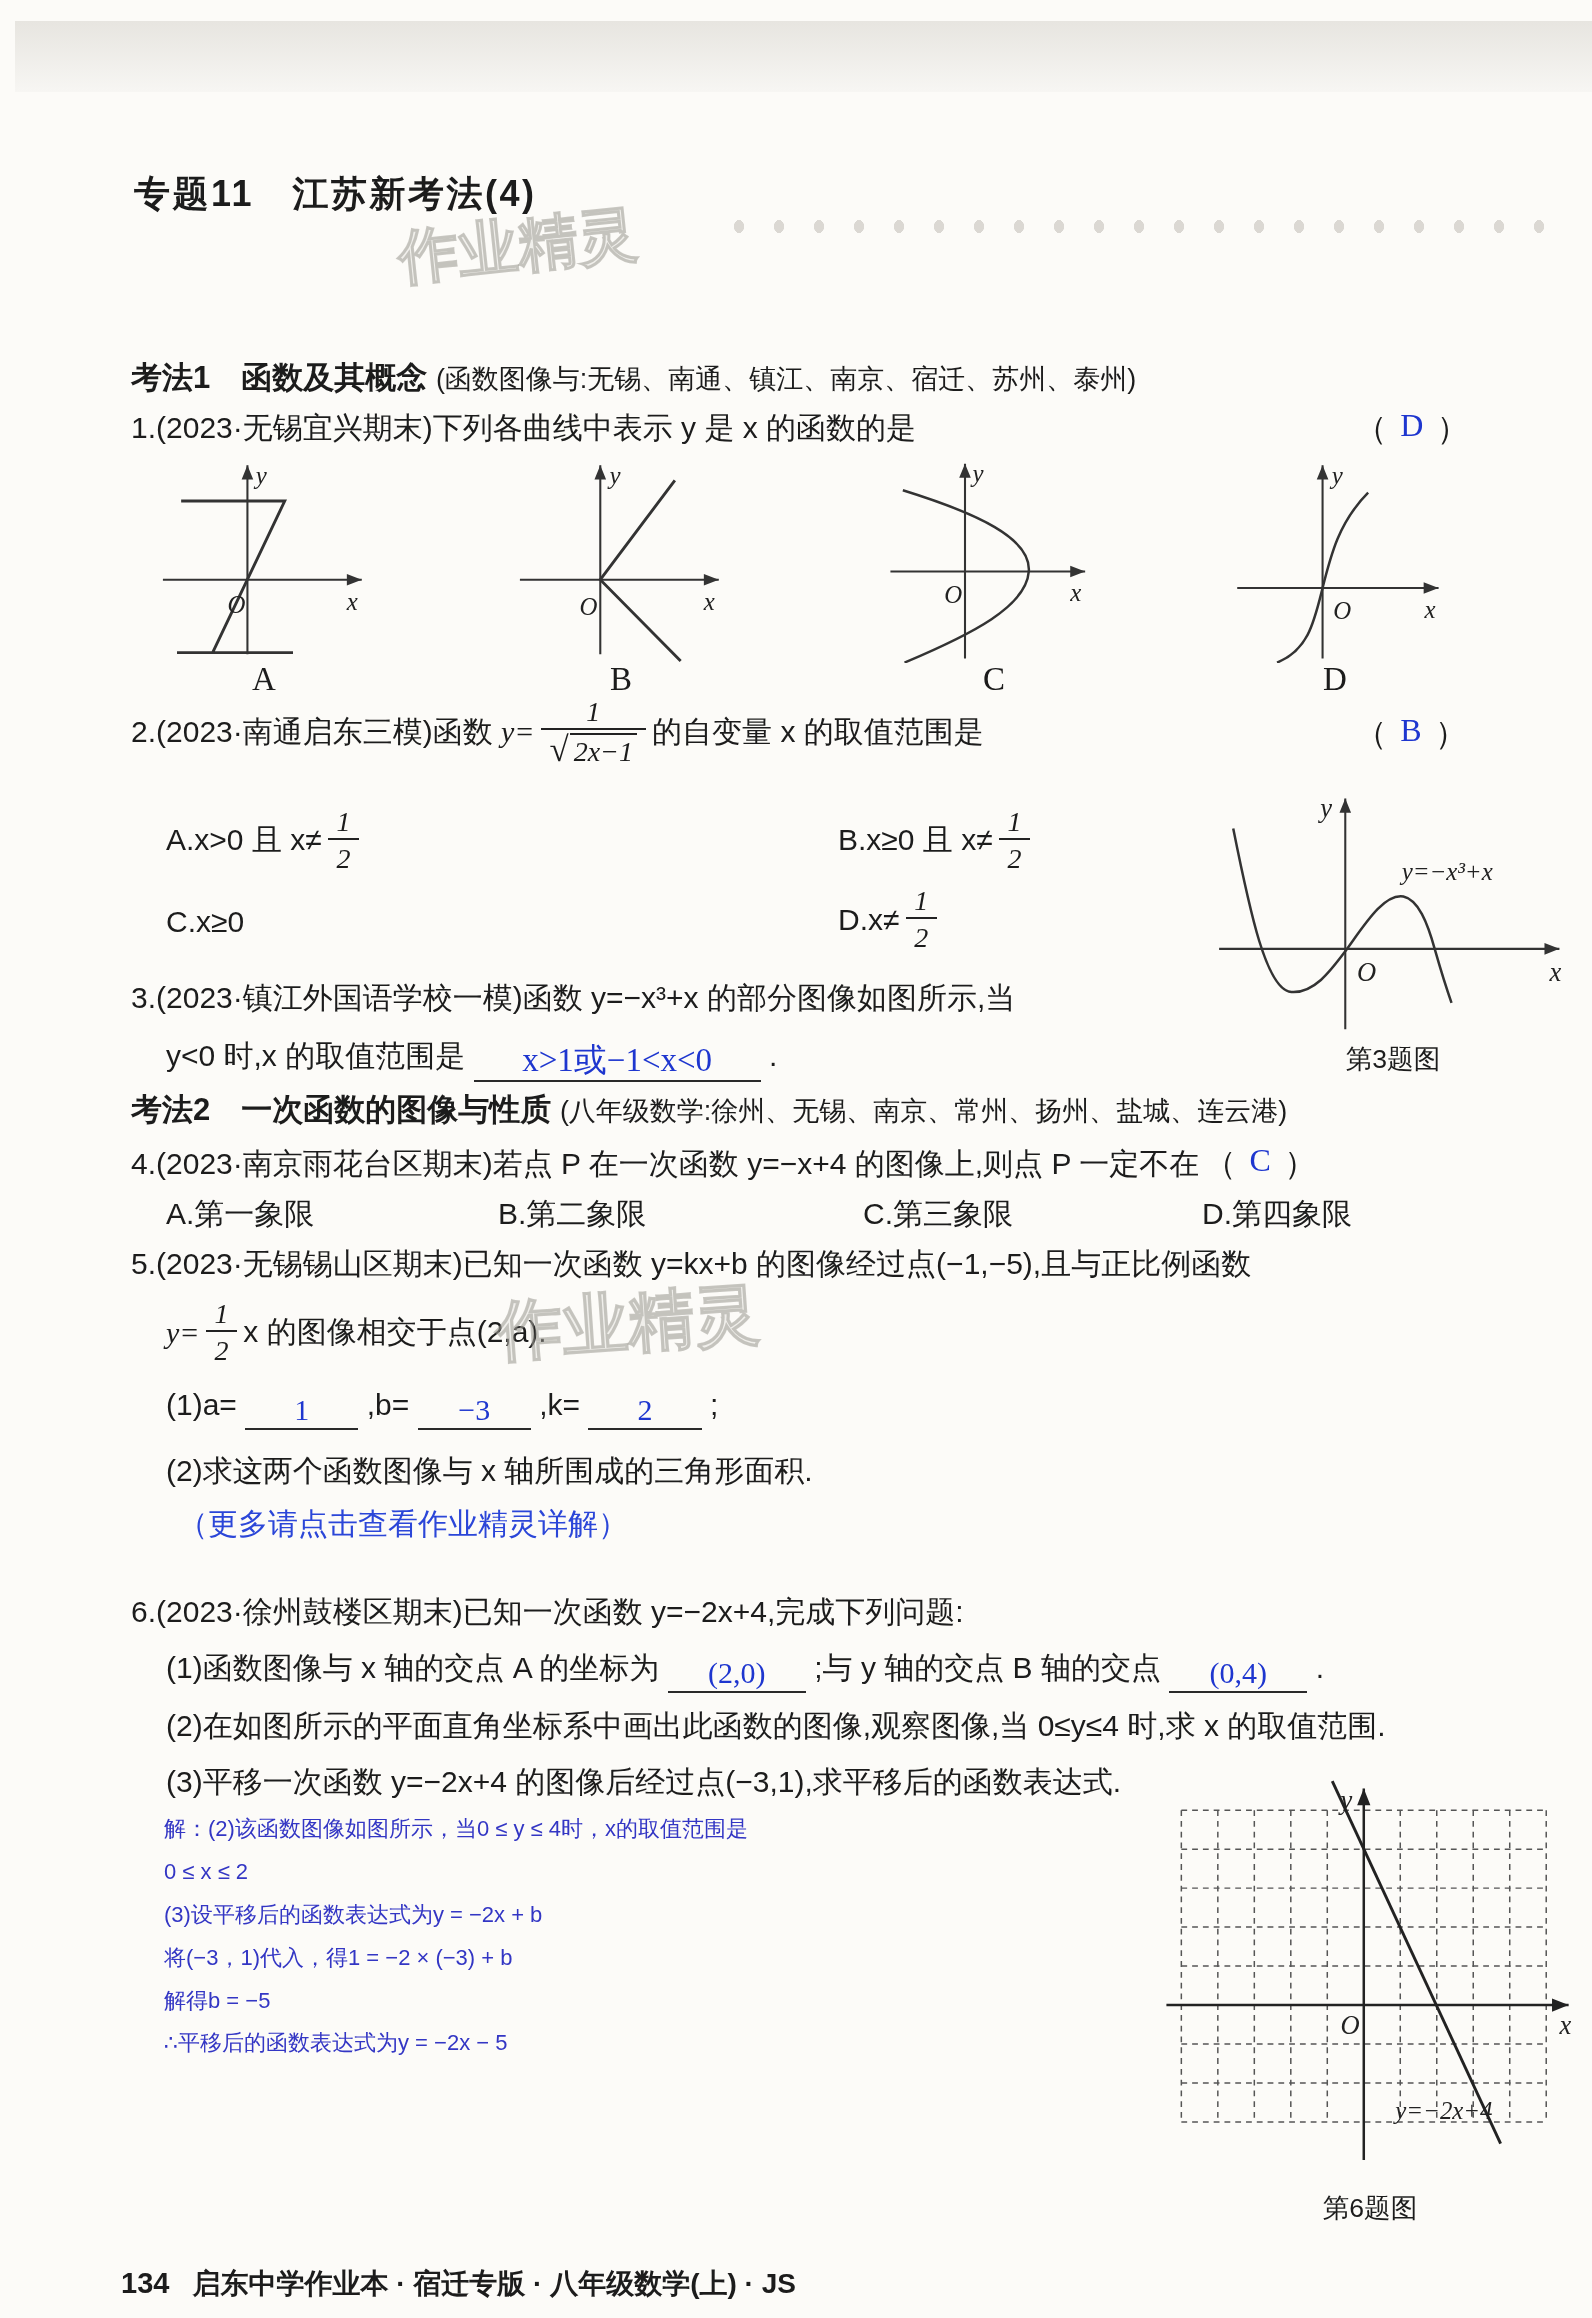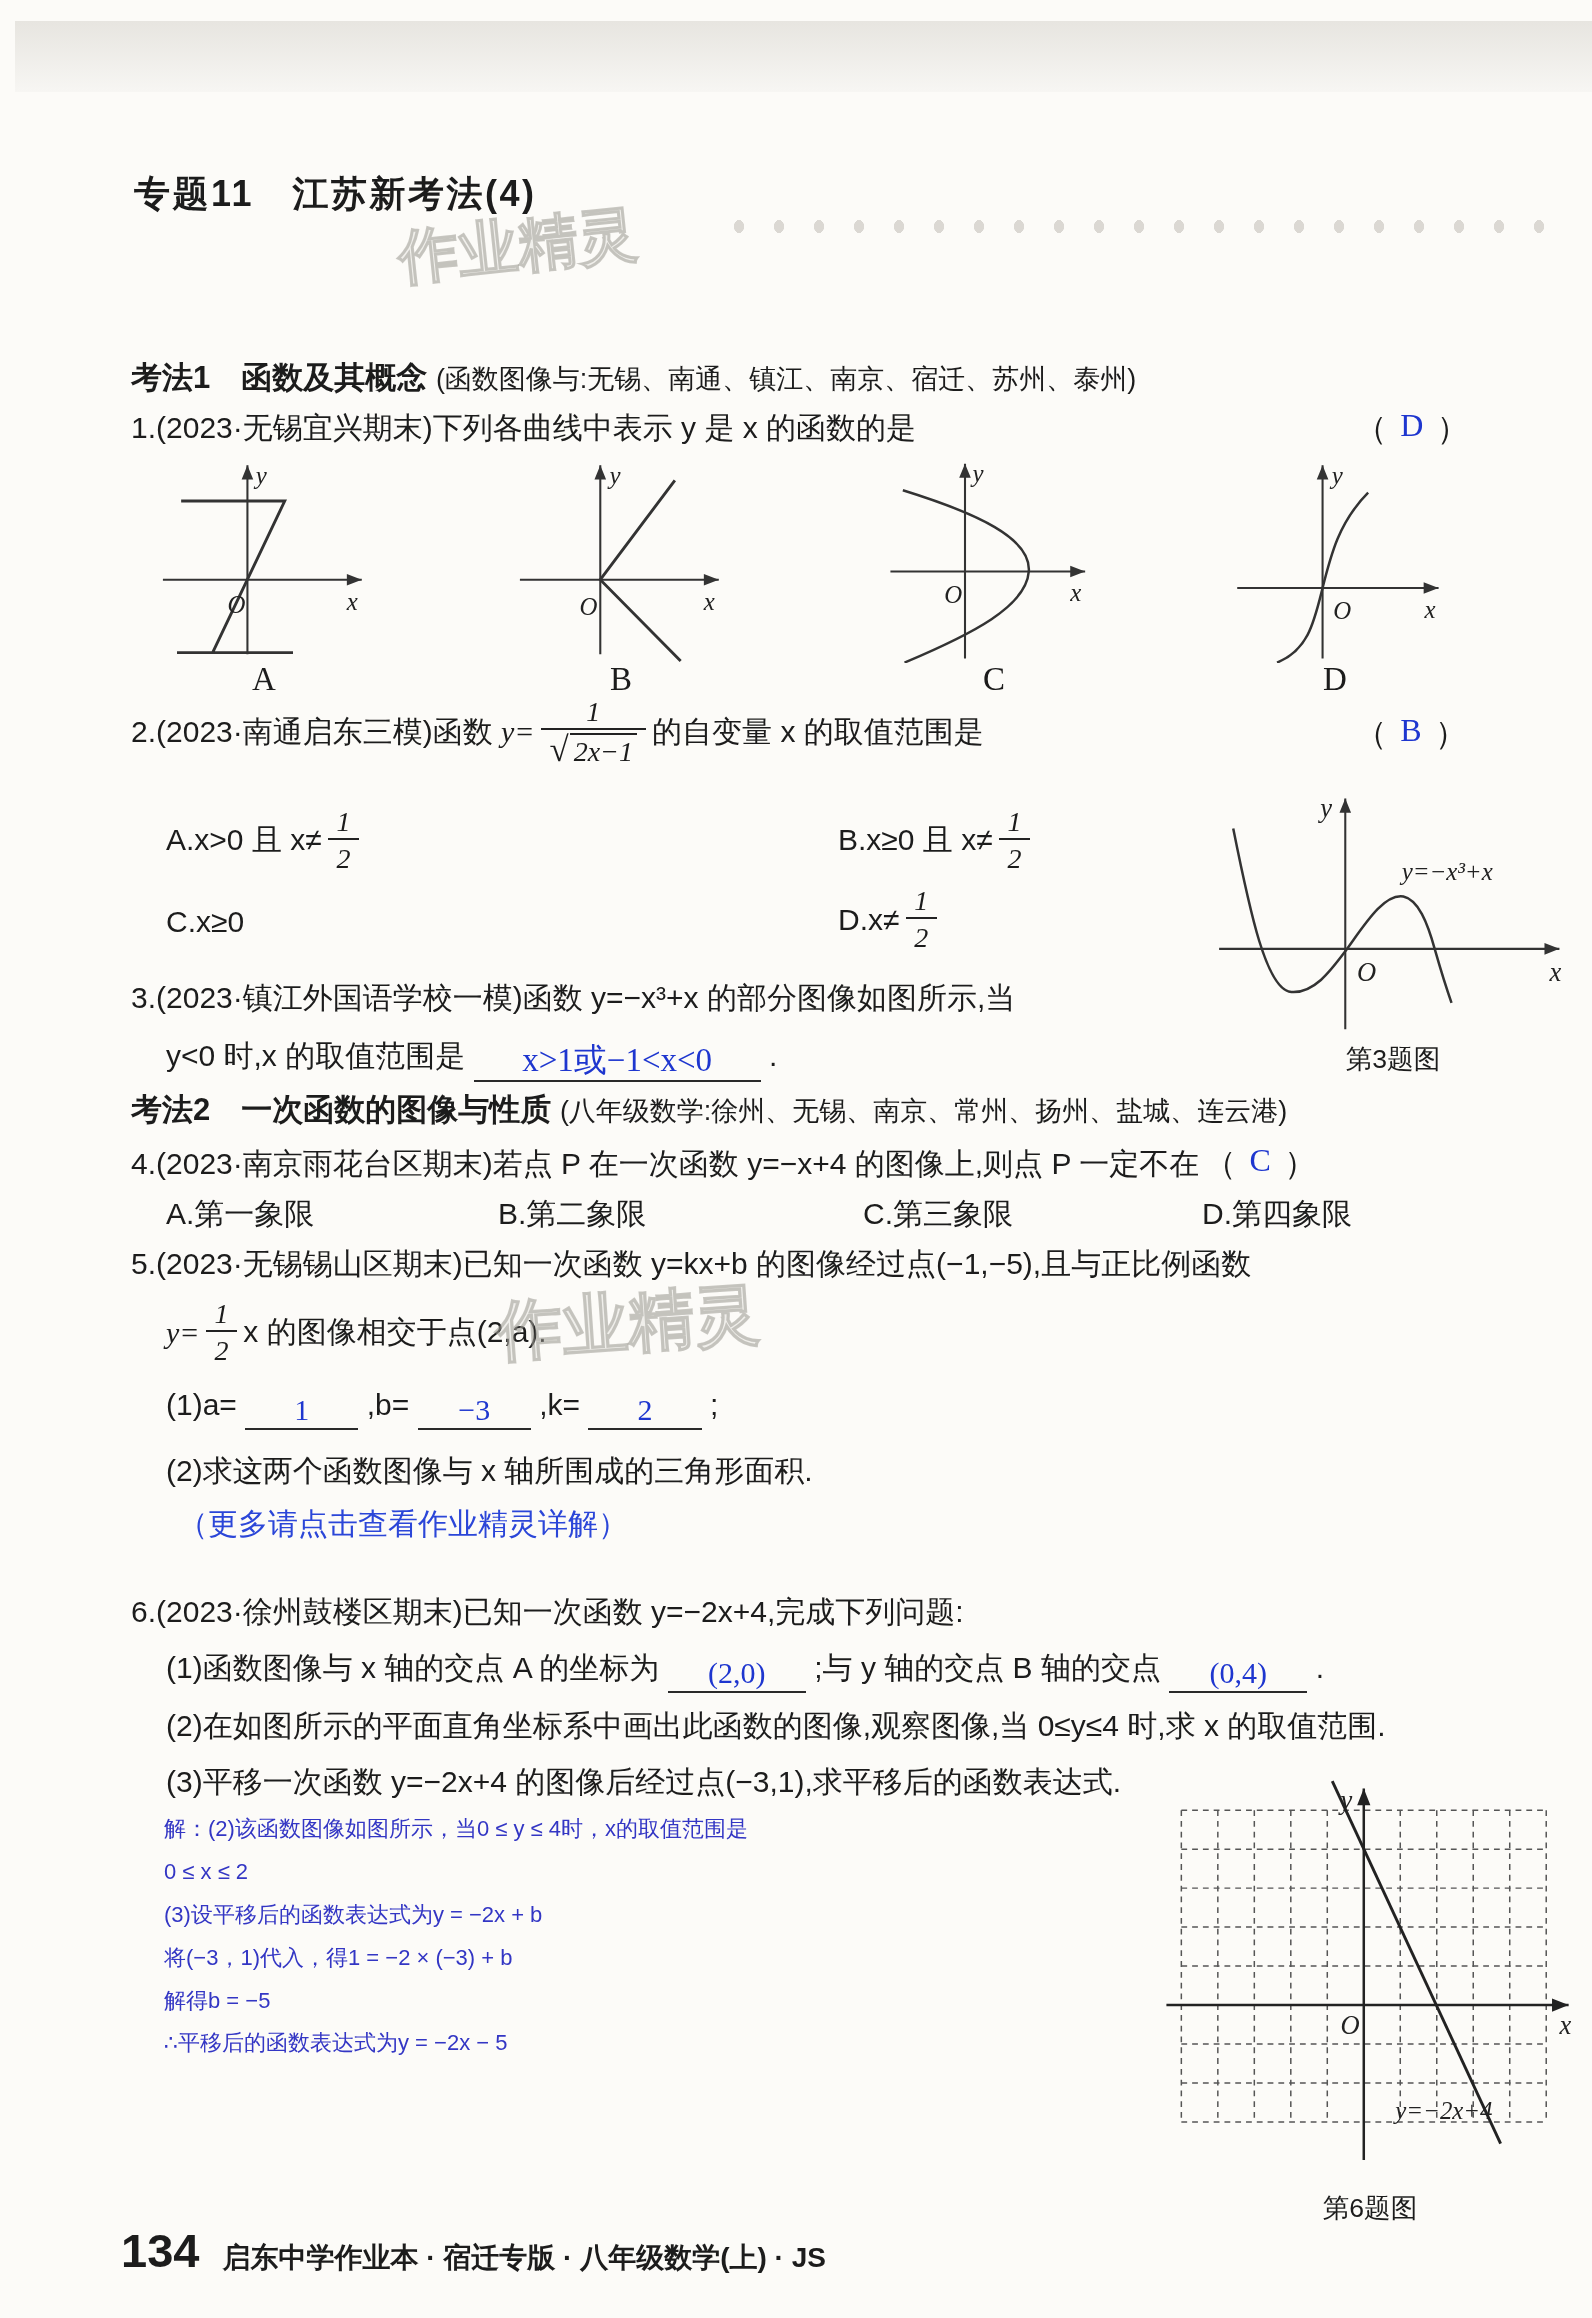--- a/index.html
+++ b/index.html
@@ -33,21 +33,21 @@
          padding:0 6.6px 2.5px;vertical-align:-5px;line-height:1.05;}
   .blank.wide{min-width:274px;font-size:33px;}
   .link{position:absolute;font-size:30px;color:#2b46d8;white-space:nowrap;}
   .sol{position:absolute;left:164px;top:1808px;font-size:22px;line-height:1.95;color:#3336c4;
        font-family:"Liberation Sans","DejaVu Sans",sans-serif;}
   .fig{position:absolute;text-align:center;}
   .fig .cap{font-size:26.6px;margin-top:1.7px;}
   .optlabel{font-size:33px;font-family:"Liberation Serif","DejaVu Serif",serif;margin-top:-5px;}
   svg text{font-family:"Liberation Serif","DejaVu Serif",serif;font-style:italic;fill:#222;}
   .footer{position:absolute;top:2223px;left:121px;display:flex;align-items:baseline;gap:23px;}
-  .footer .pn{font-size:47px;font-weight:bold;}
+  .footer .pn{font-size:29px;font-weight:bold;margin-top:44px;}
   .footer .imprint{font-size:28px;font-weight:bold;}
 </style>
 </head>
 <body>
 
 <div class="page">
 
   <div class="topband"></div>
 
   <div class="page-title">专题11　江苏新考法(4)</div>

